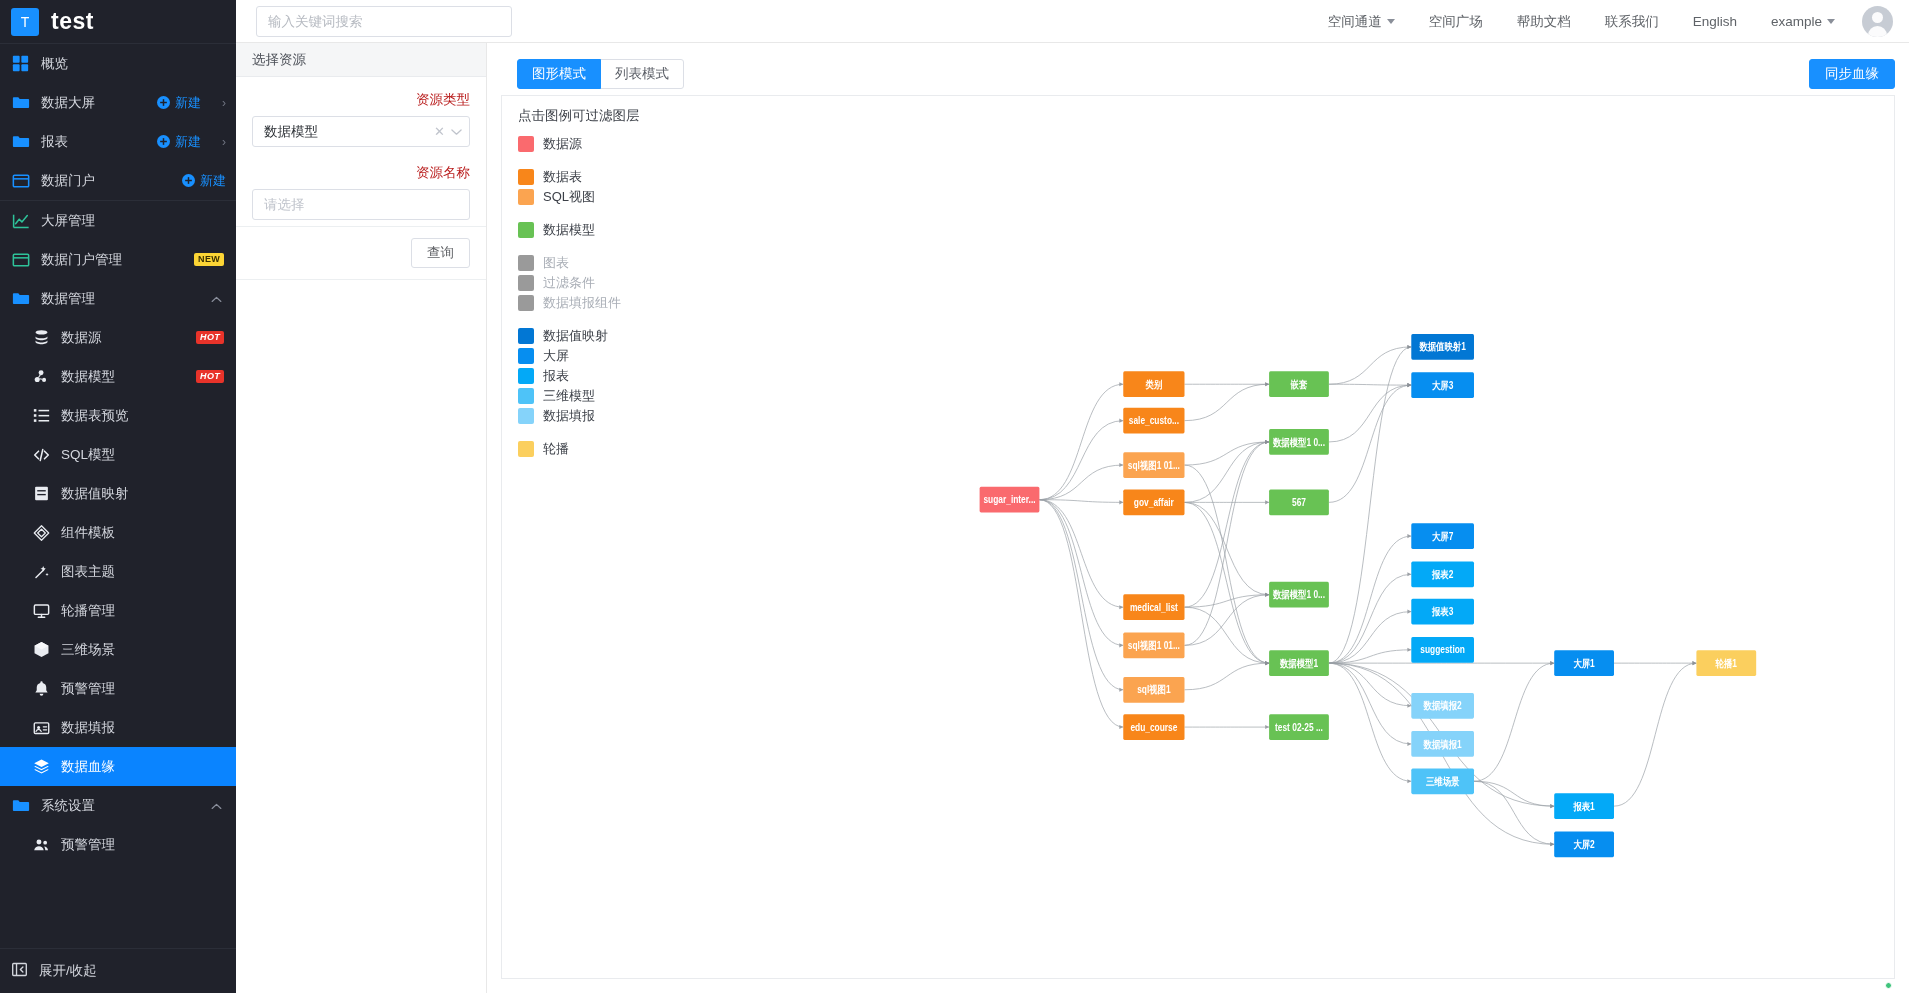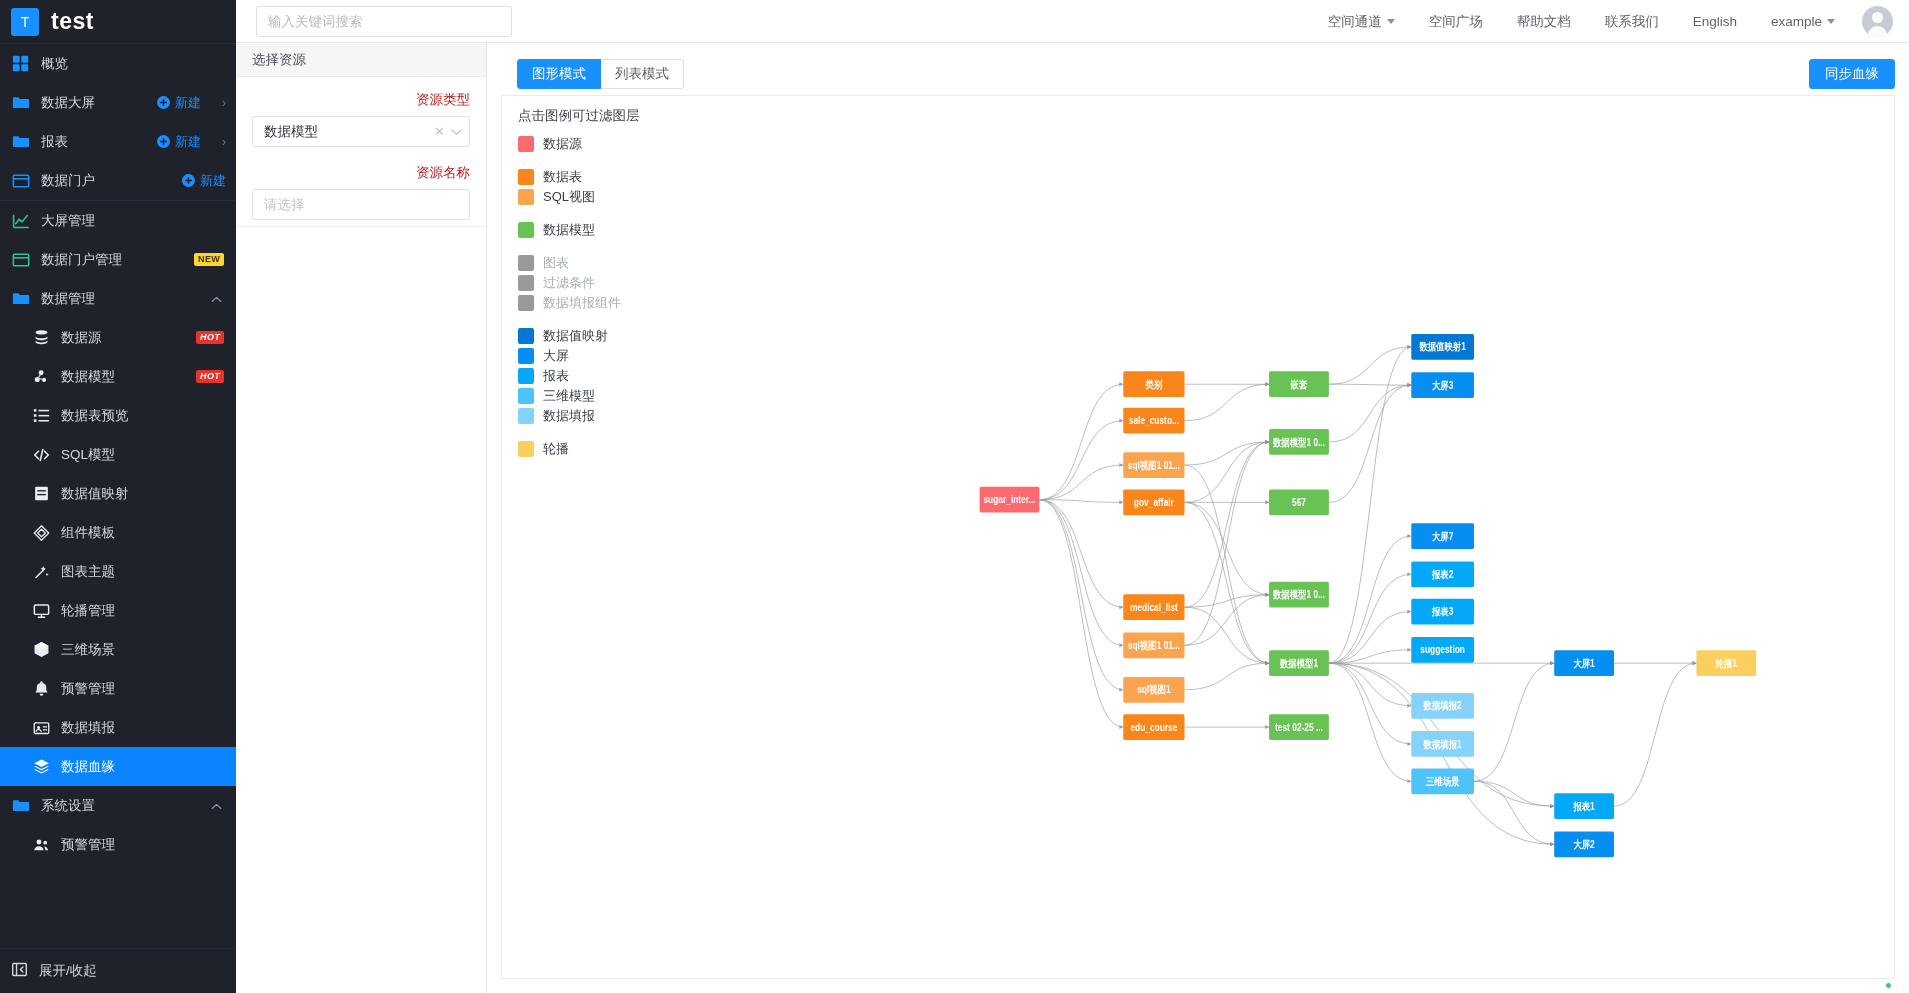--- a/index.html
+++ b/index.html
@@ -496,20 +496,23 @@
             <span class="select-value">数据模型</span>
             <span class="sel-clear">✕</span>
             <span class="sel-caret">
               <svg width="11" height="8" viewBox="0 0 12 8" fill="none" stroke="#c0c4cc" stroke-width="1.4">
                 <path d="M1 1.8 L6 6.4 L11 1.8" stroke-linecap="round" stroke-linejoin="round"></path>
               </svg>
             </span>
           </div>
           <div class="field-label second">资源名称</div>
           <input class="text-input" value="" placeholder="请选择" style="">
+        </div>
+        <div class="filter-actions">
+          <button class="btn-query">查询</button>
         </div>
       </section>
 
       <section class="graph-panel">
         <div class="graph-toolbar">
           <div class="seg">
             <div class="seg-btn active">图形模式</div>
             <div class="seg-btn">列表模式</div>
           </div>
           <button class="btn-primary">同步血缘</button>

